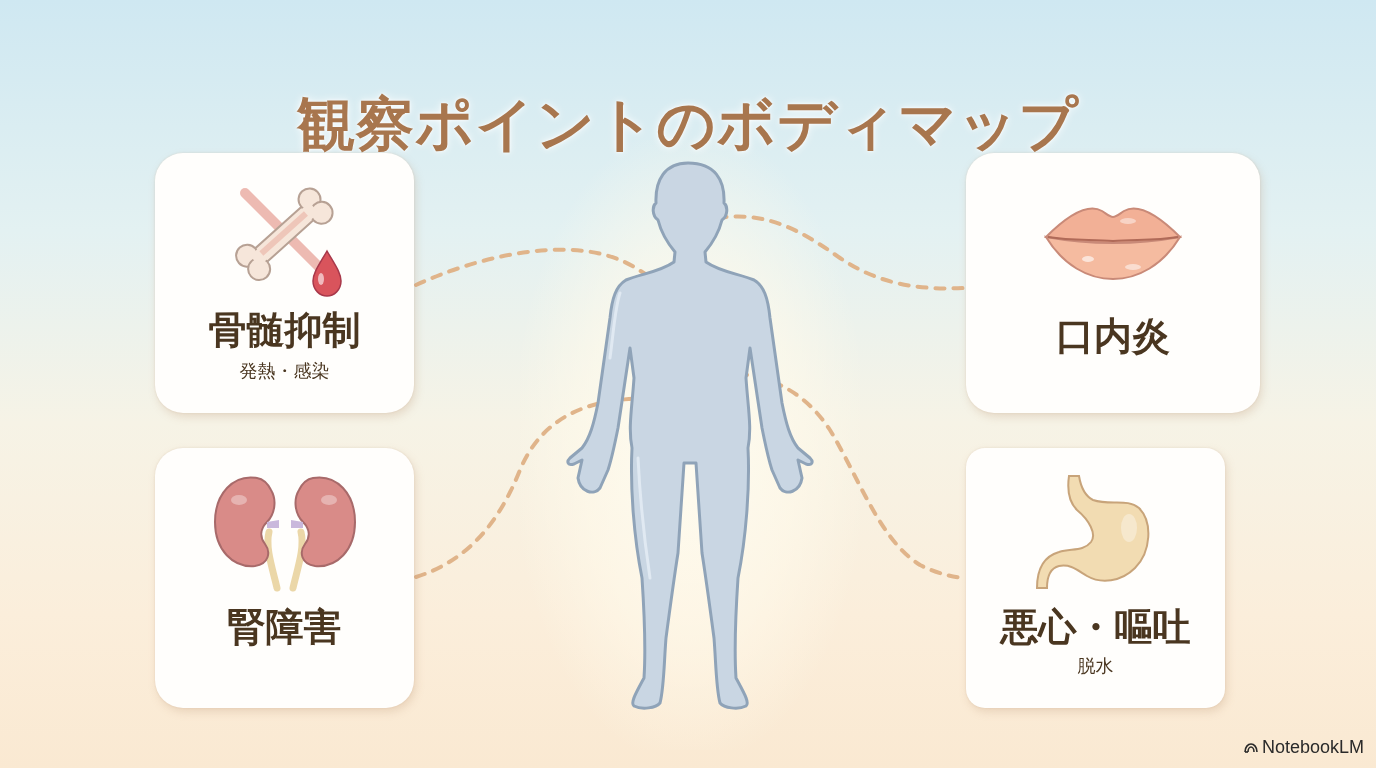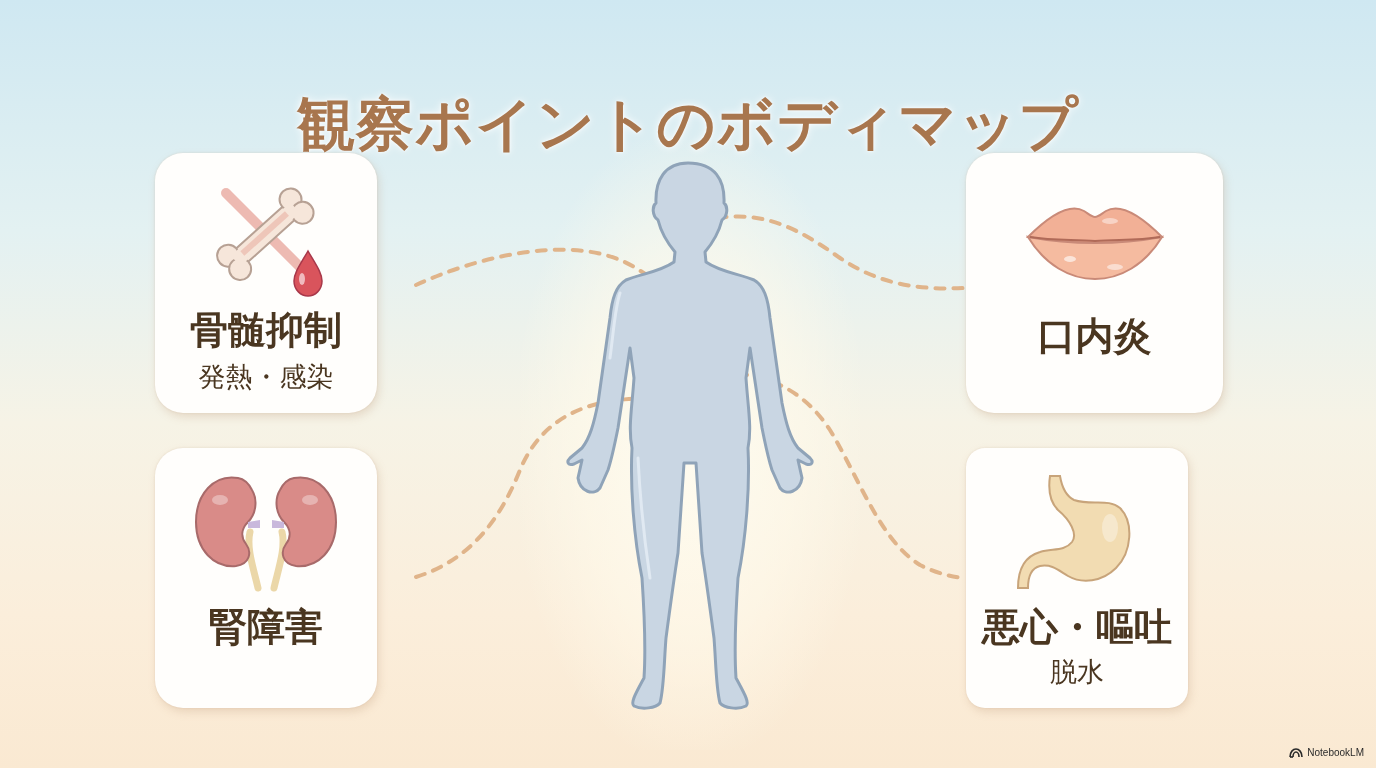--- a/index.html
+++ b/index.html
@@ -14,43 +14,43 @@
     pointer-events:none;
   }
   .title {
     position:absolute; left:0; right:0; top:46px; text-align:center;
     font-size:58px; font-weight:bold; color:#a8764e; letter-spacing:1px;
     text-shadow: 0 0 8px rgba(255,255,255,0.9), 0 0 3px #fff;
     font-family: "DejaVu Sans", sans-serif;
     margin-top: 40px;
   }
   .card {
-    position:absolute; width:222px; height:260px; background:#fffefc;
+    position:absolute; width:259px; height:260px; background:#fffefc;
     border-radius:28px;
     box-shadow: 2px 4px 8px rgba(190,150,120,0.28), 0 0 2px rgba(200,170,140,0.3);
   }
   .card .icon { position:absolute; left:0; right:0; top:22px; height:130px; display:flex; justify-content:center; align-items:center; }
   .card .label {
     position:absolute; left:0; right:0; top:152px; text-align:center;
     font-size:38px; font-weight:bold; color:#4a3620;
   }
   .card .sub {
     position:absolute; left:0; right:0; top:206px; text-align:center;
-    font-size:27px; color:#4a3620;
+    font-size:18px; color:#4a3620;
   }
   #card-tl { left:155px; top:153px; }
   #card-tr { left:966px; top:153px;padding-left:35px; }
   #card-bl { left:155px; top:448px; }
   #card-br { left:966px; top:448px;border-radius:19px; }
   #card-tr .label, #card-br .label { top:158px; }
   #card-bl .label, #card-br .label { top:154px; }
   .connectors { position:absolute; left:0; top:0; }
   .body-fig { position:absolute; left:560px; top:158px; }
   .brand {
-    position:absolute; right:12px; bottom:10px; font-size:10px; color:#2a2a2a;
+    position:absolute; right:12px; bottom:10px; font-size:18px; color:#2a2a2a;
     display:flex; align-items:center; gap:4px; font-family:"Liberation Sans", sans-serif;
   }
 </style>
 </head>
 <body>
 
 <div class="glow"></div>
 
 <div class="title">観察ポイントのボディマップ</div>
 

